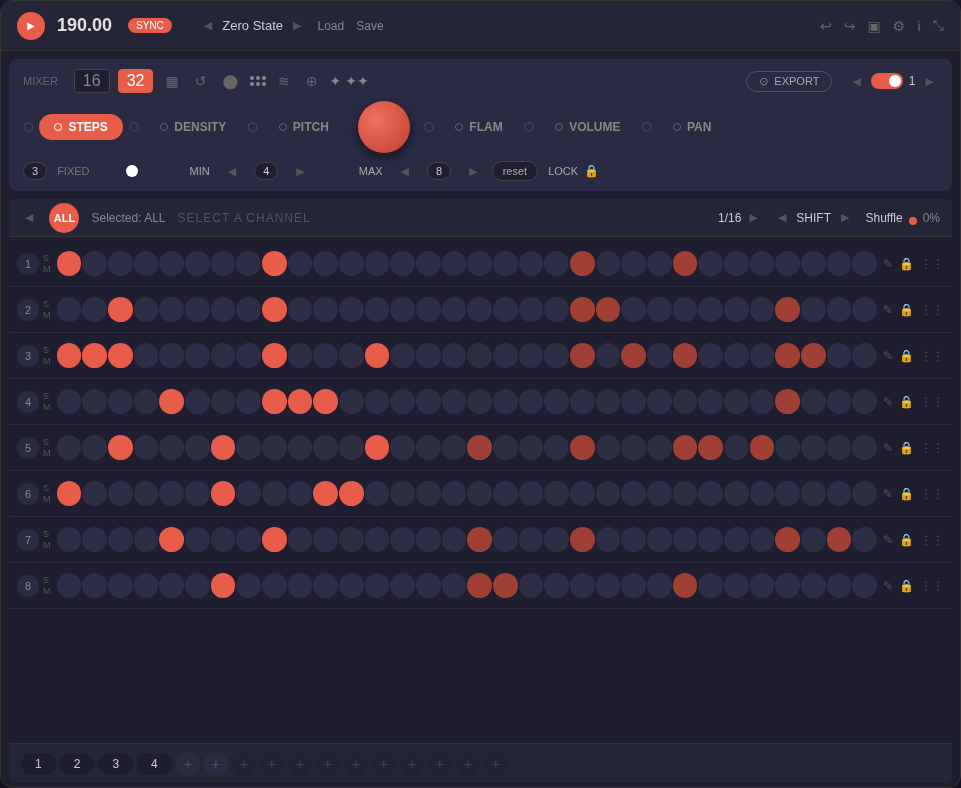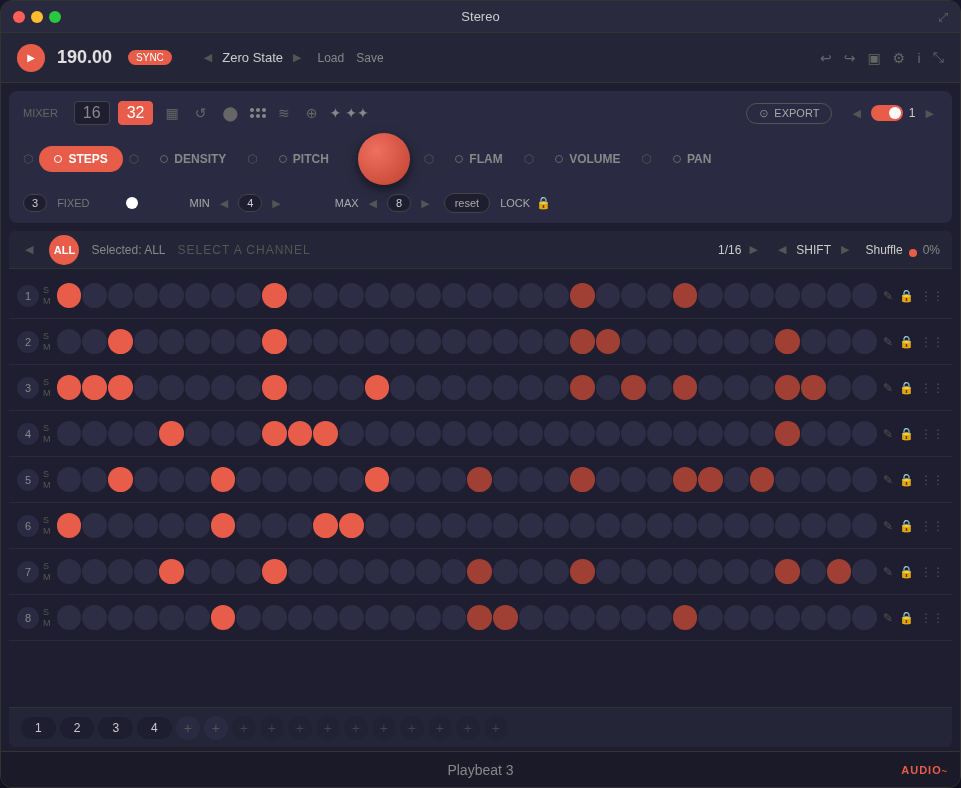--- a/index.html
+++ b/index.html
@@ -279,21 +279,21 @@
       padding: 2px 8px;
     }
     .fixed-label {
       color: #777;
       font-size: 11px;
       text-transform: uppercase;
     }
     .min-max-group {
       display: flex;
       align-items: center;
-      gap: 6px;
+      gap: 14px;
       padding-left: 40px;
     }
     .mm-label {
       color: #aaa;
       font-size: 11px;
       text-transform: uppercase;
     }
     .reset-btn {
       background: #1e1e30;
       border: 1px solid #444;
@@ -534,29 +534,20 @@
       cursor: pointer;
       font-size: 11px;
       padding: 2px 4px;
     }
   </style>
 </head>
 <body>
 
 <div class="window">
 
-  <div class="title-bar">
-    <div class="title-bar-buttons">
-      <div class="tb-btn tb-close"></div>
-      <div class="tb-btn tb-min"></div>
-      <div class="tb-btn tb-max"></div>
-    </div>
-    <span class="title-bar-title">Stereo</span>
-    <span class="title-bar-expand">⤢</span>
-  </div>
 
   <div class="top-toolbar">
     <button class="play-btn">▶</button>
     <span class="bpm-display">190.00</span>
     <button class="sync-btn">SYNC</button>
     <div class="nav-group">
       <button class="arr-btn">◀</button>
       <span class="preset-name">Zero State</span>
       <button class="arr-btn">▶</button>
       <span class="load-save">Load</span>
@@ -1077,17 +1068,13 @@
         <button class="add-tab-dim">+</button>
         <button class="add-tab-dim">+</button>
         <button class="add-tab-dim">+</button>
         <button class="add-tab-dim">+</button>
         <button class="add-tab-dim">+</button>
         <button class="add-tab-dim">+</button>
         <button class="add-tab-dim">+</button>
       </div>
   </div>
 
-  <div class="footer">
-    <span class="footer-title">Playbeat 3</span>
-    <span class="footer-logo">AUDIO<span style="color:#e85d4a;font-size:9px;">~</span></span>
-  </div>
 </div>
 
 </body></html>

